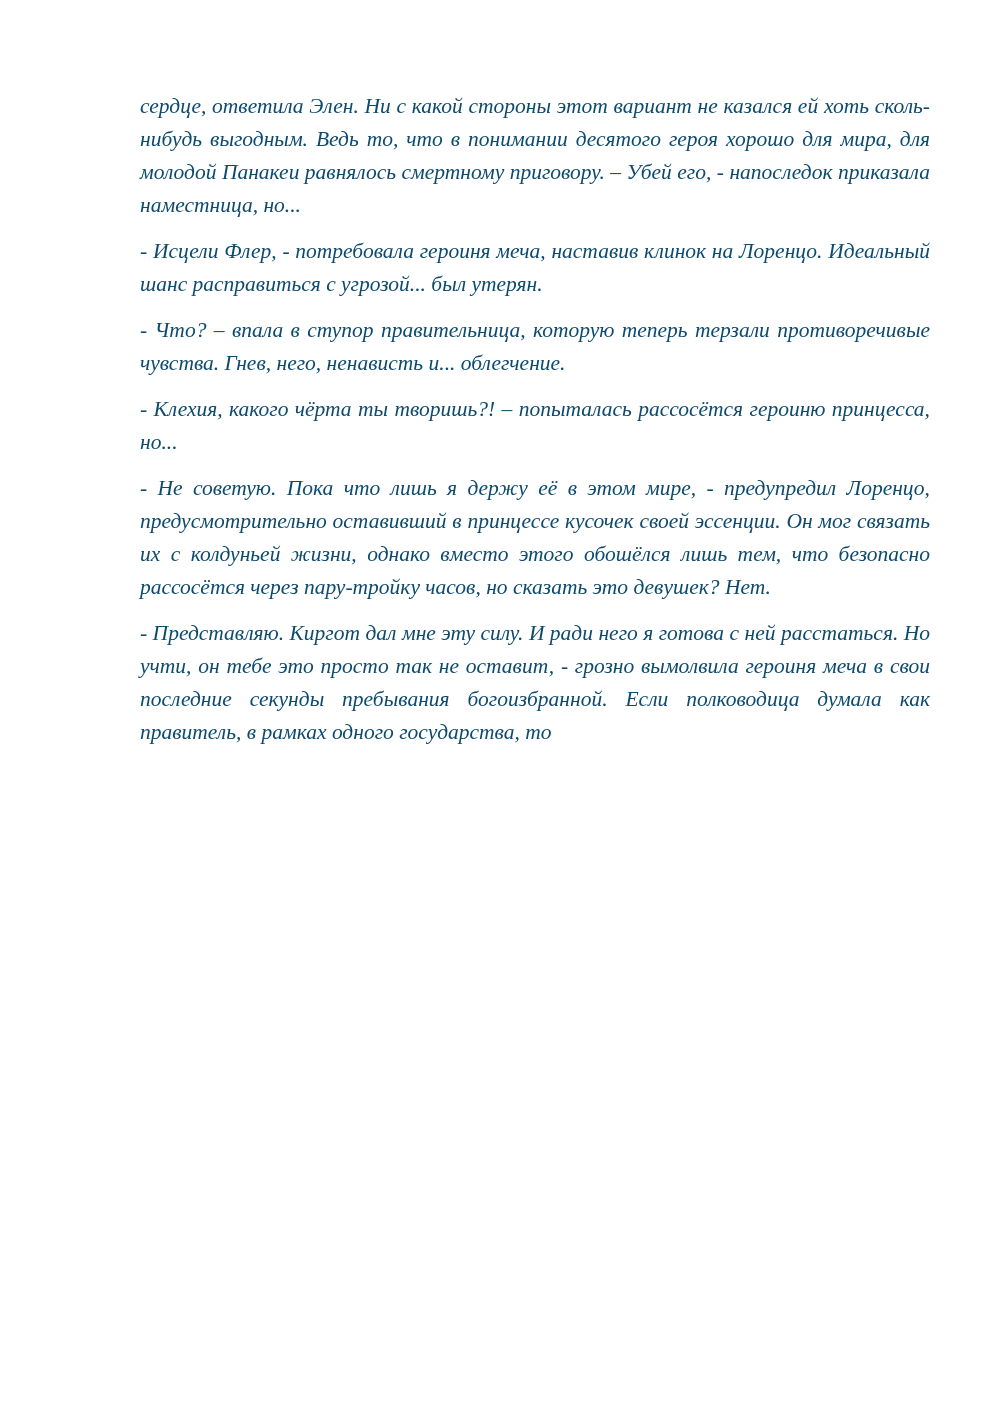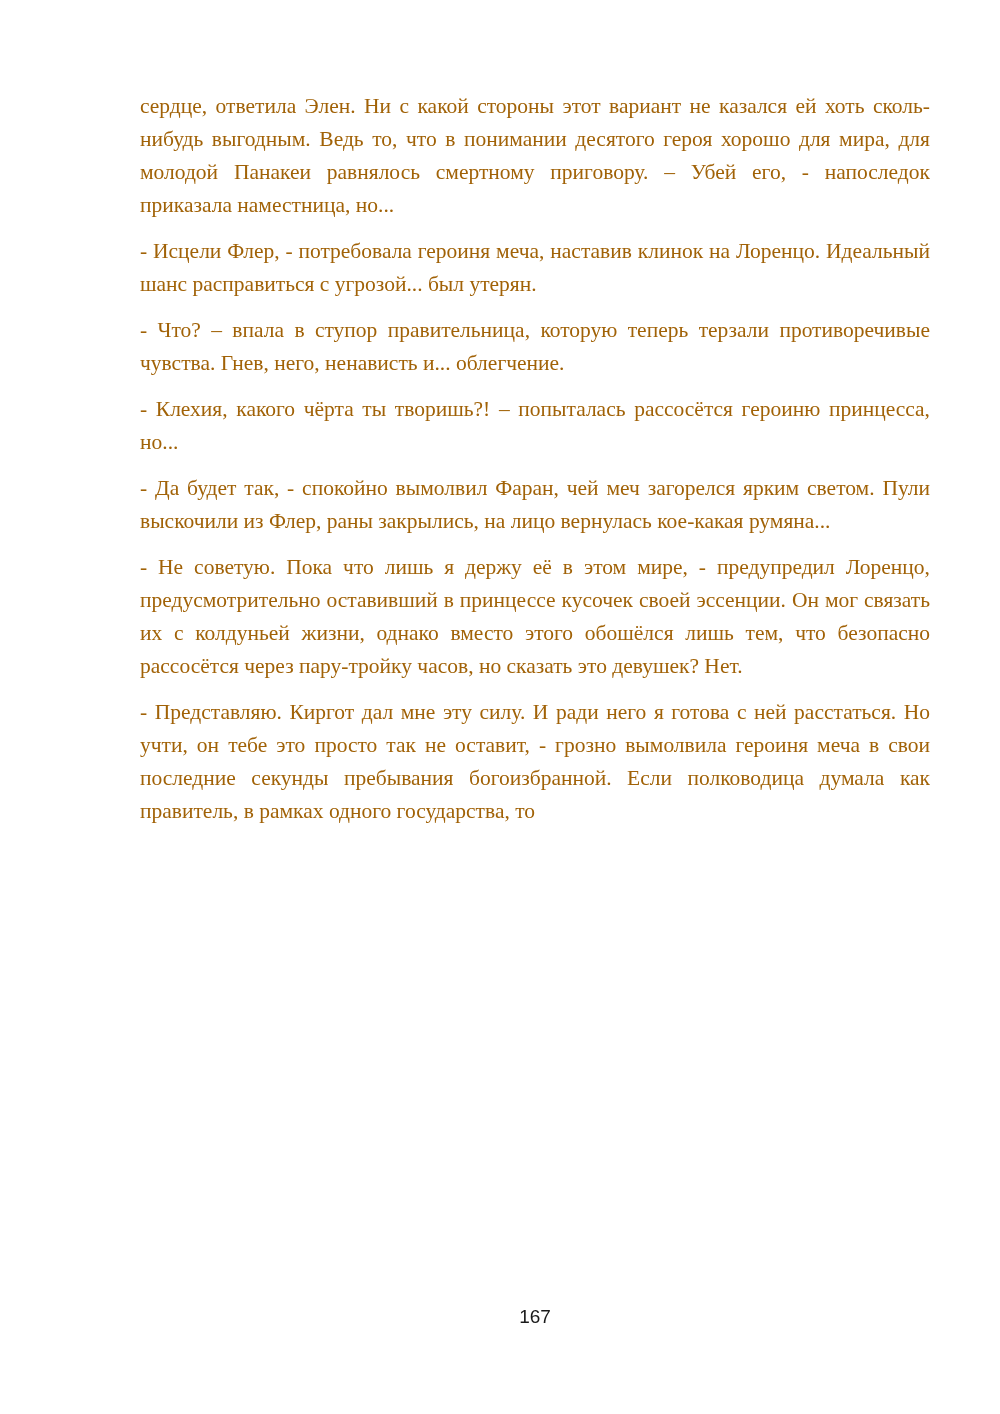--- a/index.html
+++ b/index.html
@@ -23,22 +23,23 @@
     box-sizing: border-box;
   }
   .text-block {
     position: absolute;
     top: 90px;
     left: 140px;
     width: 790px;
     font-family: "Liberation Serif", "DejaVu Serif", serif;
     font-size: 21.5px;
     line-height: 33px;
-    color: #a16207;
+    color: #0c4a6e;
     text-align: justify;
+    font-style: italic;
   }
   .text-block p {
     margin: 0 0 13px 0;
     padding: 0;
     text-align: justify;
     text-align-last: left;
   }
   .page-footer {
     position: absolute;
     top: 1306px;
@@ -53,20 +54,18 @@
 </head>
 <body>
 
 <div class="page">
 
   <div class="text-block">
     <p>сердце, ответила Элен. Ни с какой стороны этот вариант не казался ей хоть сколь-нибудь выгодным. Ведь то, что в понимании десятого героя хорошо для мира, для молодой Панакеи равнялось смертному приговору. – Убей его, - напоследок приказала наместница, но...</p>
     <p>- Исцели Флер, - потребовала героиня меча, наставив клинок на Лоренцо. Идеальный шанс расправиться с угрозой... был утерян.</p>
     <p>- Что? – впала в ступор правительница, которую теперь терзали противоречивые чувства. Гнев, него, ненависть и... облегчение.</p>
     <p>- Клехия, какого чёрта ты творишь?! – попыталась рассосётся героиню принцесса, но...</p>
-    <p>- Да будет так, - спокойно вымолвил Фаран, чей меч загорелся ярким светом. Пули выскочили из Флер, раны закрылись, на лицо вернулась кое-какая румяна...</p>
     <p>- Не советую. Пока что лишь я держу её в этом мире, - предупредил Лоренцо, предусмотрительно оставивший в принцессе кусочек своей эссенции. Он мог связать их с колдуньей жизни, однако вместо этого обошёлся лишь тем, что безопасно рассосётся через пару-тройку часов, но сказать это девушек? Нет.</p>
     <p>- Представляю. Киргот дал мне эту силу. И ради него я готова с ней расстаться. Но учти, он тебе это просто так не оставит, - грозно вымолвила героиня меча в свои последние секунды пребывания богоизбранной. Если полководица думала как правитель, в рамках одного государства, то</p>
   </div>
 
-  <div class="page-footer">167</div>
 
 </div>
 
 </body></html>

